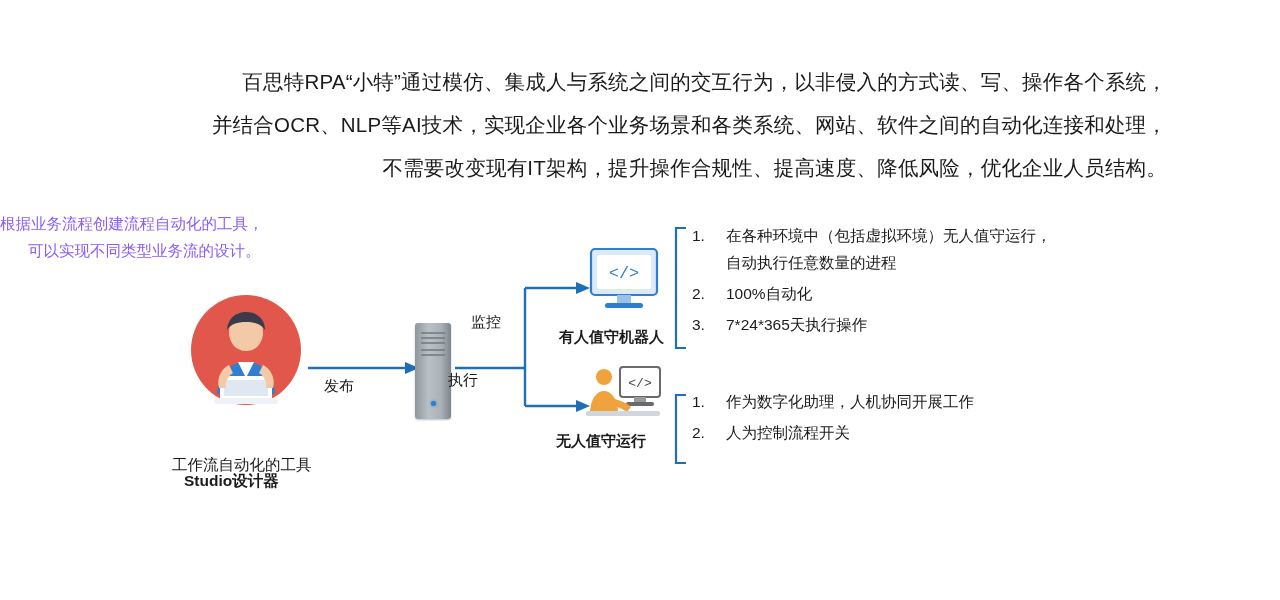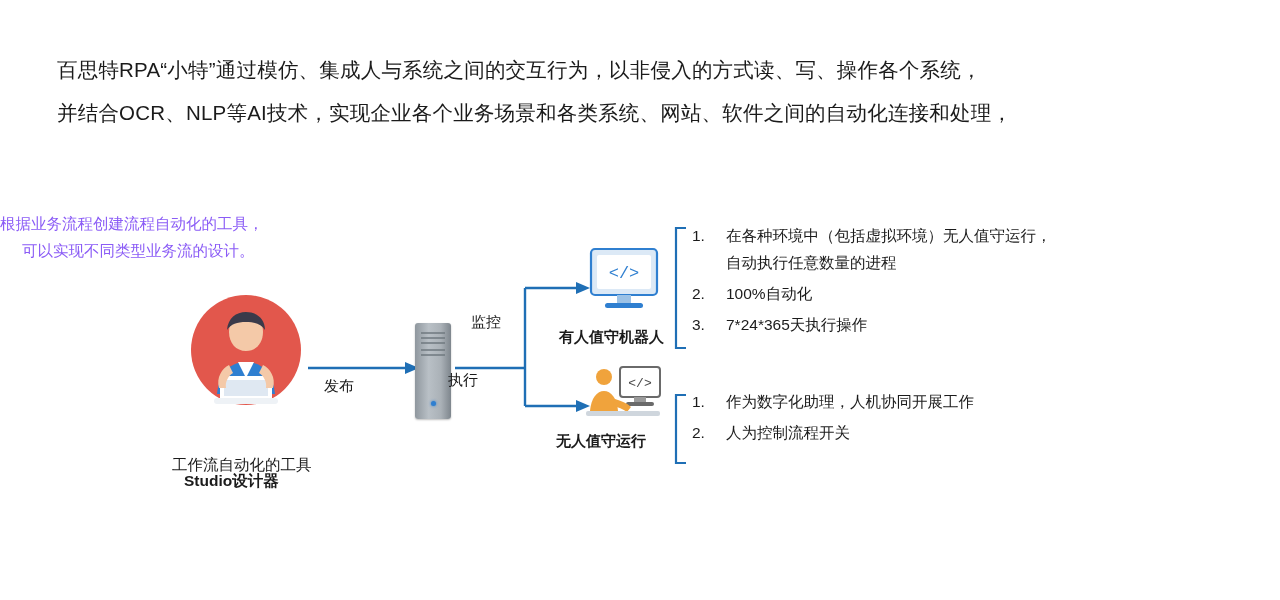--- a/index.html
+++ b/index.html
@@ -13,22 +13,23 @@
     position: relative;
     font-family: "Liberation Sans", sans-serif;
     color: #1a1a1a;
     overflow: hidden;
   }
 
   
   #intro {
     position: absolute;
     left: 57px;
-    top: 54px;
+    top: 66px;
     width: 1110px;
+    text-align: right;
   }
   #intro p {
     margin: 0 0 12px 0;
     font-size: 20.5px;
     line-height: 31px;
     color: #1b1b1b;
     letter-spacing: 0.2px;
     white-space: nowrap;
   }
 
@@ -130,21 +131,21 @@
   #lbl-publish { left: 324px; top: 167px; }
   #lbl-monitor { left: 471px; top: 103px; }
   #lbl-execute { left: 448px; top: 161px; }
 
   #cap-unattended { left: 559px; top: 118px; font-weight: bold; font-size: 15px; }
   #cap-attended  { left: 556px; top: 222px; font-weight: bold; font-size: 15px; }
 
   #cap-studio  { left: 184px; top: 222px; font-weight: bold; font-size: 15.5px; margin-top: 39px; }
   #cap-studio2 { left: 172px; top: 245px; font-weight: normal; font-size: 15.5px; }
   #cap-studio3 { left: 70px; top: 281px; font-size: 15.5px; line-height: 27px; color: #8b5cf6; }
-  #cap-studio3 div:nth-child(2) { padding-left: 22px; }
+  #cap-studio3 div:nth-child(2) { padding-left: 28px; }
 
   
   .bullets {
     position: absolute;
     font-size: 15.5px;
     color: #1b1b1b;
     line-height: 27px;
   }
   .bullets .row {
     display: flex;
@@ -161,20 +162,21 @@
   }
   #list-unattended { left: 692px; top: 12px; }
   #list-attended   { left: 692px; top: 178px; }
 </style>
 </head>
 <body>
 
 <div id="intro">
   <p>百思特RPA“小特”通过模仿、集成人与系统之间的交互行为，以非侵入的方式读、写、操作各个系统，</p>
   <p>并结合OCR、NLP等AI技术，实现企业各个业务场景和各类系统、网站、软件之间的自动化连接和处理，</p>
+  <p>不需要改变现有IT架构，提升操作合规性、提高速度、降低风险，优化企业人员结构。</p>
 </div>
 
 <div id="diagram">
 
   <svg id="wires" viewBox="0 0 1280 370">
     <g fill="none" stroke="#1f6fb5" stroke-width="2.4">
 
       <line x1="308" y1="158" x2="405" y2="158"></line>
 
       <line x1="455" y1="158" x2="525" y2="158"></line>

